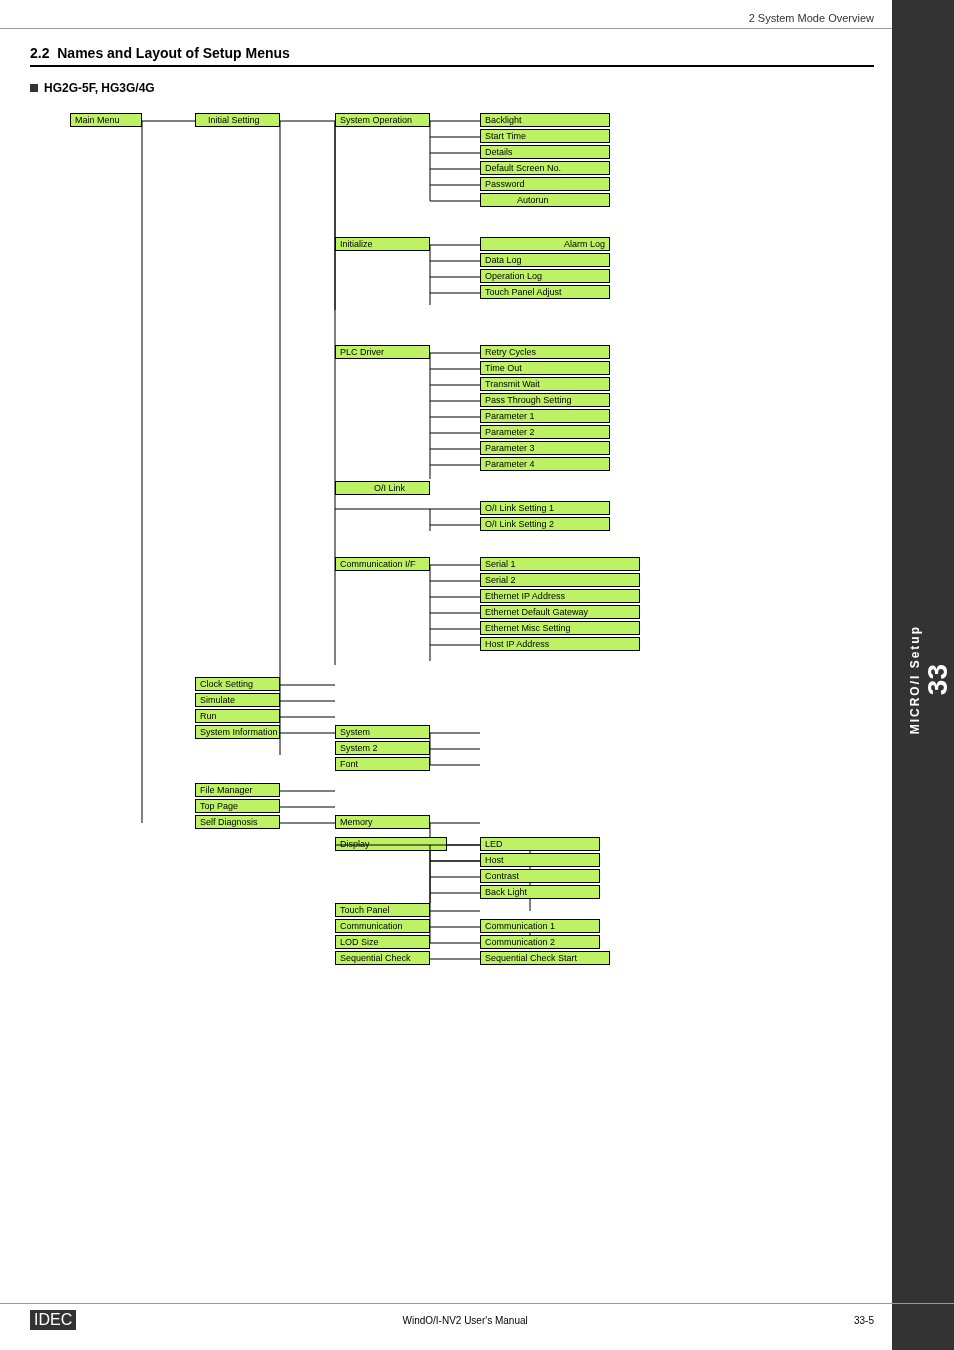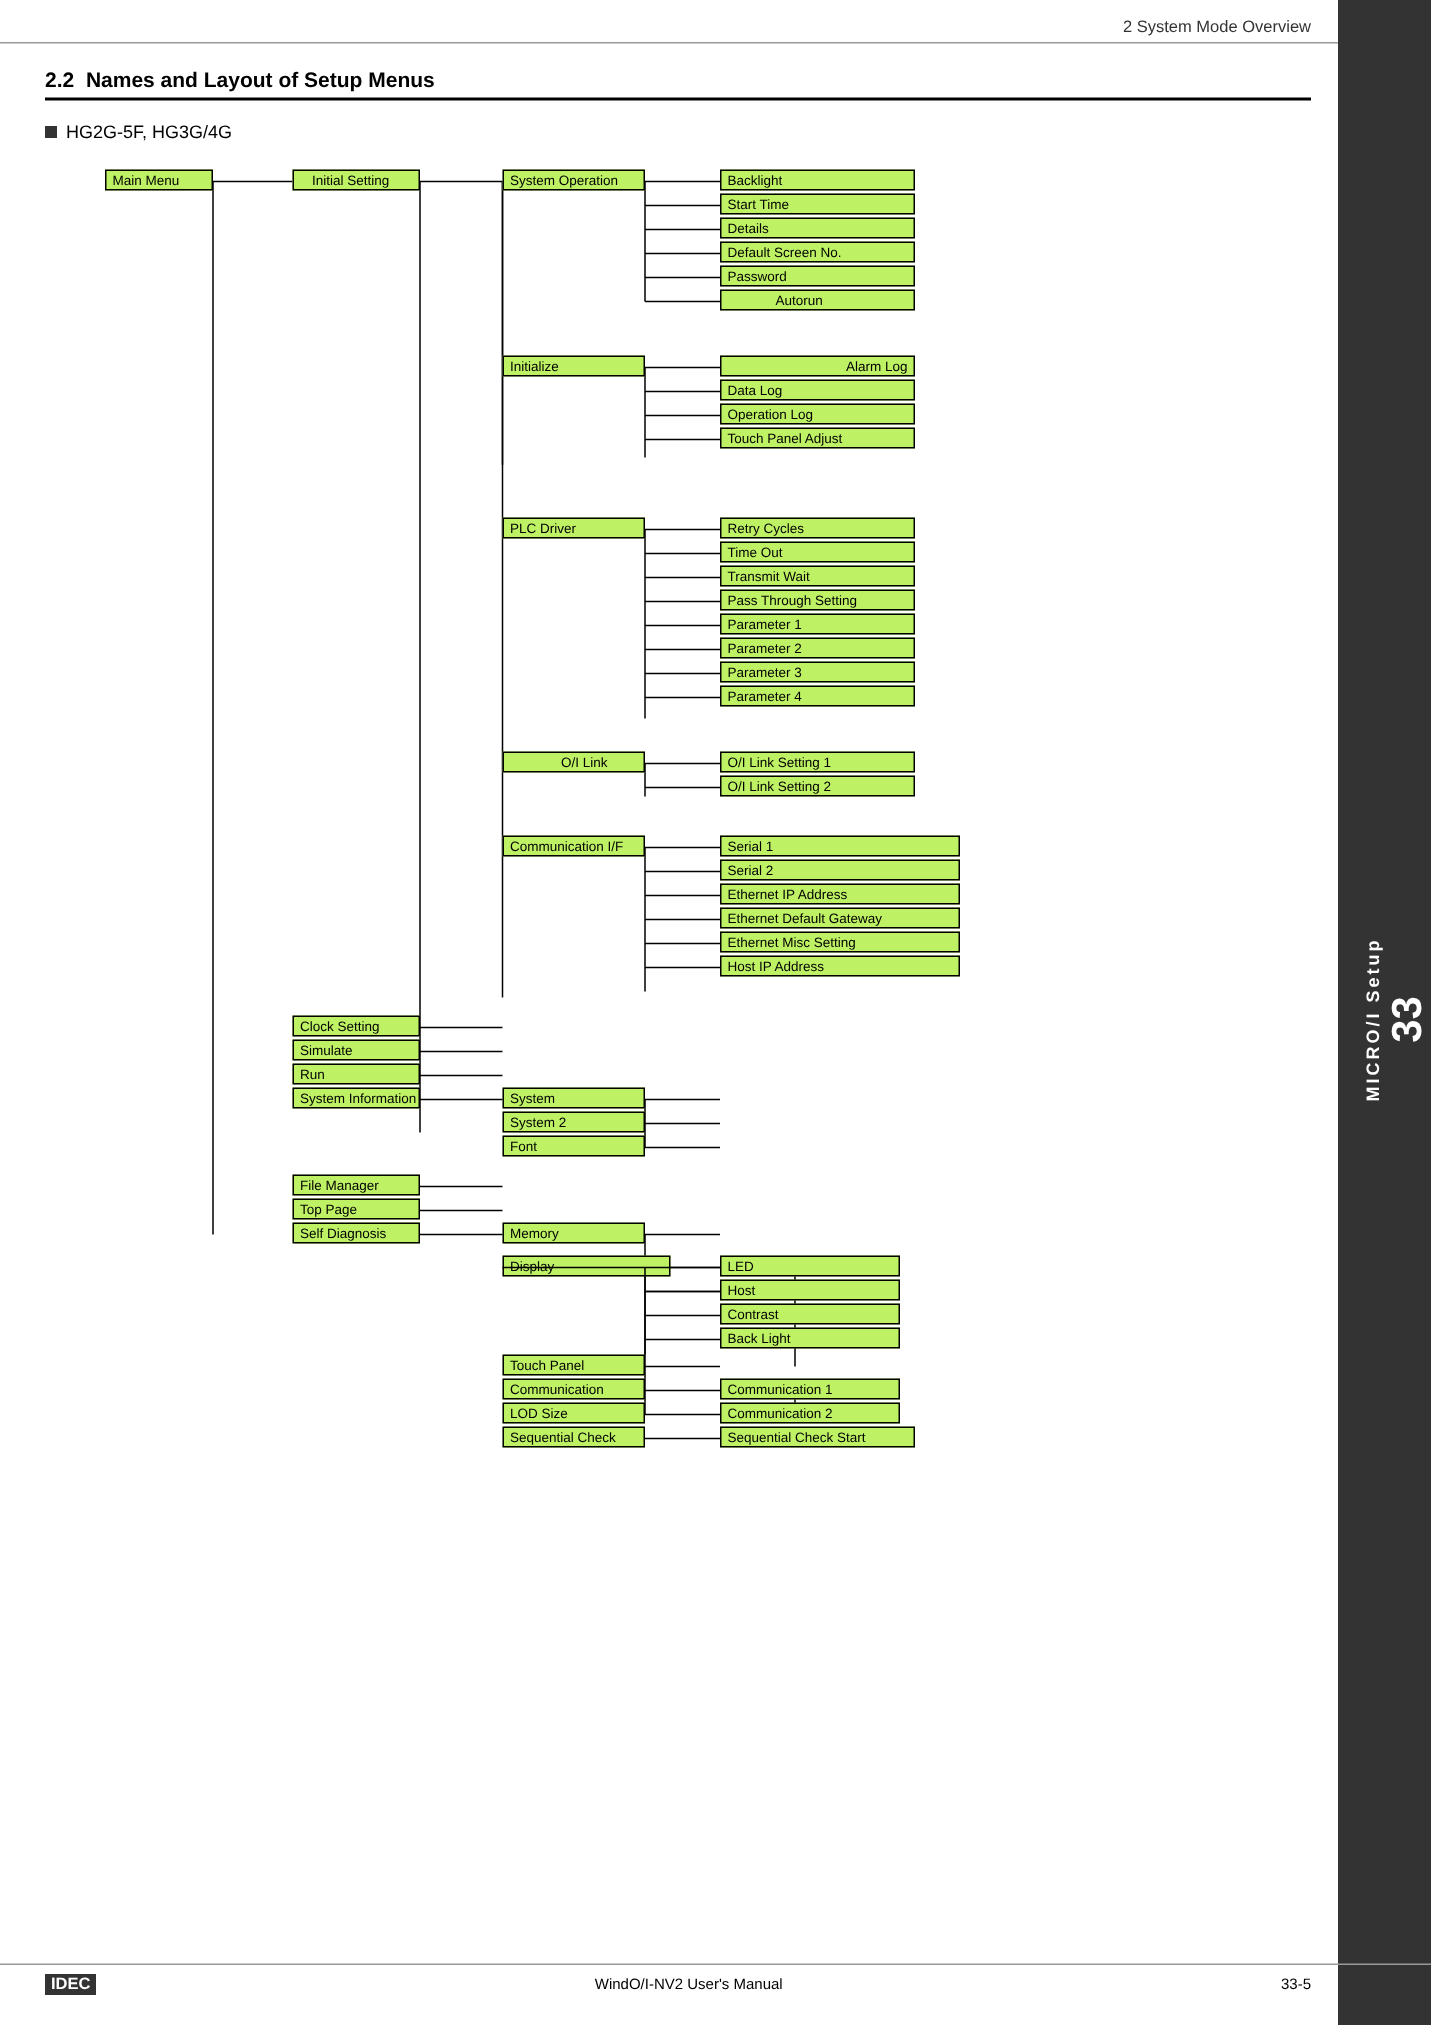--- a/index.html
+++ b/index.html
@@ -65,21 +65,21 @@
     .section-title {
       font-size: 14px;
       font-weight: bold;
       border-bottom: 2px solid #000;
       padding-bottom: 4px;
       margin-bottom: 14px;
     }
 
     .subsection-title {
       font-size: 12px;
-      font-weight: normal;
+      font-weight: bold;
       margin-bottom: 10px;
       display: flex;
       align-items: center;
       gap: 6px;
     }
     .subsection-title::before {
       content: '';
       display: inline-block;
       width: 8px;
       height: 8px;
@@ -132,22 +132,22 @@
       font-weight: bold;
       font-size: 13px;
       display: flex;
       align-items: center;
       gap: 3px;
     }
     .footer-logo-box {
       background: #333;
       color: #fff;
       padding: 1px 4px;
-      font-size: 11px;
-      font-weight: bold;
+      font-size: 16px;
+      font-weight: normal;
     }
   </style>
 </head>
 <body>
 
 <div class="page-header">
   <span>2 System Mode Overview</span>
 </div>
 
 <div class="side-tab">
@@ -340,21 +340,21 @@
     <div class="box" style="left:440px; top:320px; width:130px;">
         <span>Parameter 2</span>
       </div>
     <div class="box" style="left:440px; top:336px; width:130px;">
         <span>Parameter 3</span>
       </div>
     <div class="box" style="left:440px; top:352px; width:130px;">
         <span>Parameter 4</span>
       </div>
 
-    <div class="box" style="left:295px; top:396px; width:95px;padding-left:38px;">
+    <div class="box" style="left:295px; top:376px; width:95px;padding-left:38px;">
       <span>O/I Link</span>
     </div>
 
     <div class="box" style="left:440px; top:396px; width:130px;">
         <span>O/I Link Setting 1</span>
       </div>
     <div class="box" style="left:440px; top:412px; width:130px;">
         <span>O/I Link Setting 2</span>
       </div>
 

